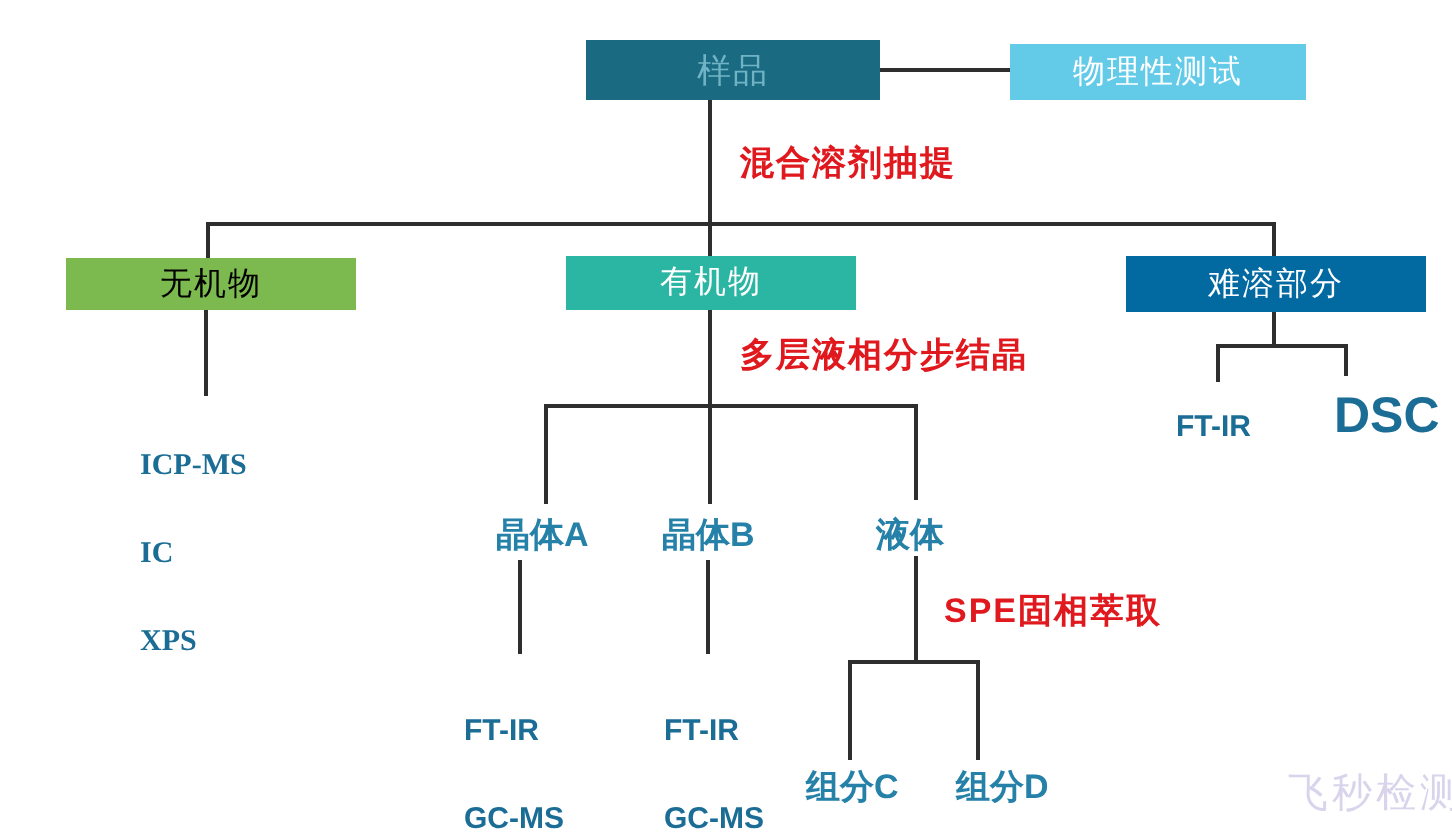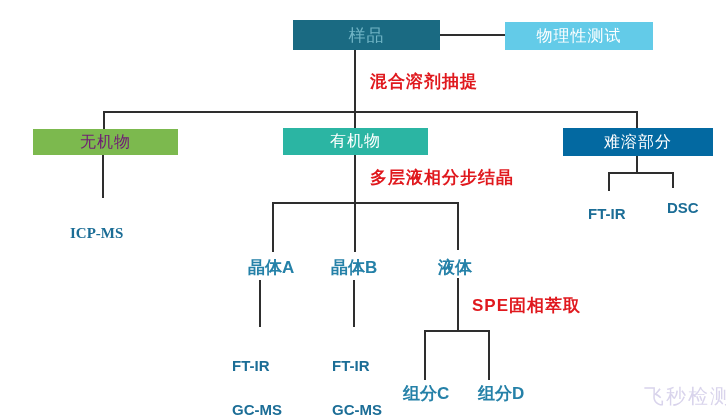--- a/index.html
+++ b/index.html
@@ -6,35 +6,35 @@
   #canvas{
     position:relative;width:726px;height:417px;background:#ffffff;overflow:hidden;
     font-family:"Liberation Sans","DejaVu Sans",sans-serif;
   }
   .box{
     position:absolute;display:flex;align-items:center;justify-content:center;
     font-size:16px;letter-spacing:1px;
   }
   .box-sample{left:293px;top:20px;width:147px;height:30px;background:#1a6a82;color:#6fb3c4;font-size:17px;}
   .box-physical{left:505px;top:22px;width:148px;height:28px;background:#63cbe8;color:#ffffff;align-items:center;}
-  .box-inorganic{left:33px;top:129px;width:145px;height:26px;background:#7cb94e;color:#701a75;}
+  .box-inorganic{left:33px;top:129px;width:145px;height:26px;background:#7cb94e;color:#000000;}
   .box-organic{left:283px;top:128px;width:145px;height:27px;background:#2bb5a3;color:#ffffff;}
   .box-insoluble{left:563px;top:128px;width:150px;height:28px;background:#0369a1;color:#ffffff;}
   .line{position:absolute;background:#2e2e2e;}
   .h{height:2px;} .v{width:2px;}
   .process{
     position:absolute;color:#e0191e;font-weight:bold;font-size:17px;letter-spacing:1px;white-space:nowrap;
   }
   .method{
     position:absolute;color:#1b6d96;font-weight:600;font-size:15px;line-height:22px;white-space:pre-line;
   }
   .blabel{
     position:absolute;color:#2581a8;font-weight:600;font-size:17px;white-space:nowrap;text-align:center;
   }
-  .dsc{font-size:15px;}
+  .dsc{font-size:25px;}
   .watermark{
     position:absolute;left:644px;top:383px;color:#d9d4ec;font-size:20px;letter-spacing:2px;white-space:nowrap;
   }
 </style>
 </head>
 <body>
 
 <div id="canvas">
 
   <div class="line h" style="left:440px;top:34px;width:65px;"></div>
@@ -79,20 +79,22 @@
   <div class="box box-insoluble">
     <span>难溶部分</span>
   </div>
 
   <div class="process" style="left:370px;top:166px;">多层液相分步结晶</div>
   <div class="process" style="left:370px;top:70px;">混合溶剂抽提</div>
   <div class="process" style="left:472px;top:294px;">SPE固相萃取</div>
 
   <div class="method" style="left:70px;top:200px;font-family:Liberation Serif, serif;">
     <div>ICP-MS</div>
+    <div>IC</div>
+    <div>XPS</div>
   </div>
 
   <div class="blabel" style="left:248px;top:256px;">晶体A</div>
   <div class="blabel" style="left:331px;top:256px;">晶体B</div>
   <div class="blabel" style="left:438px;top:256px;">液体</div>
 
   <div class="method" style="left:232px;top:333px;">
     <div>FT-IR</div>
     <div>GC-MS</div>
     

